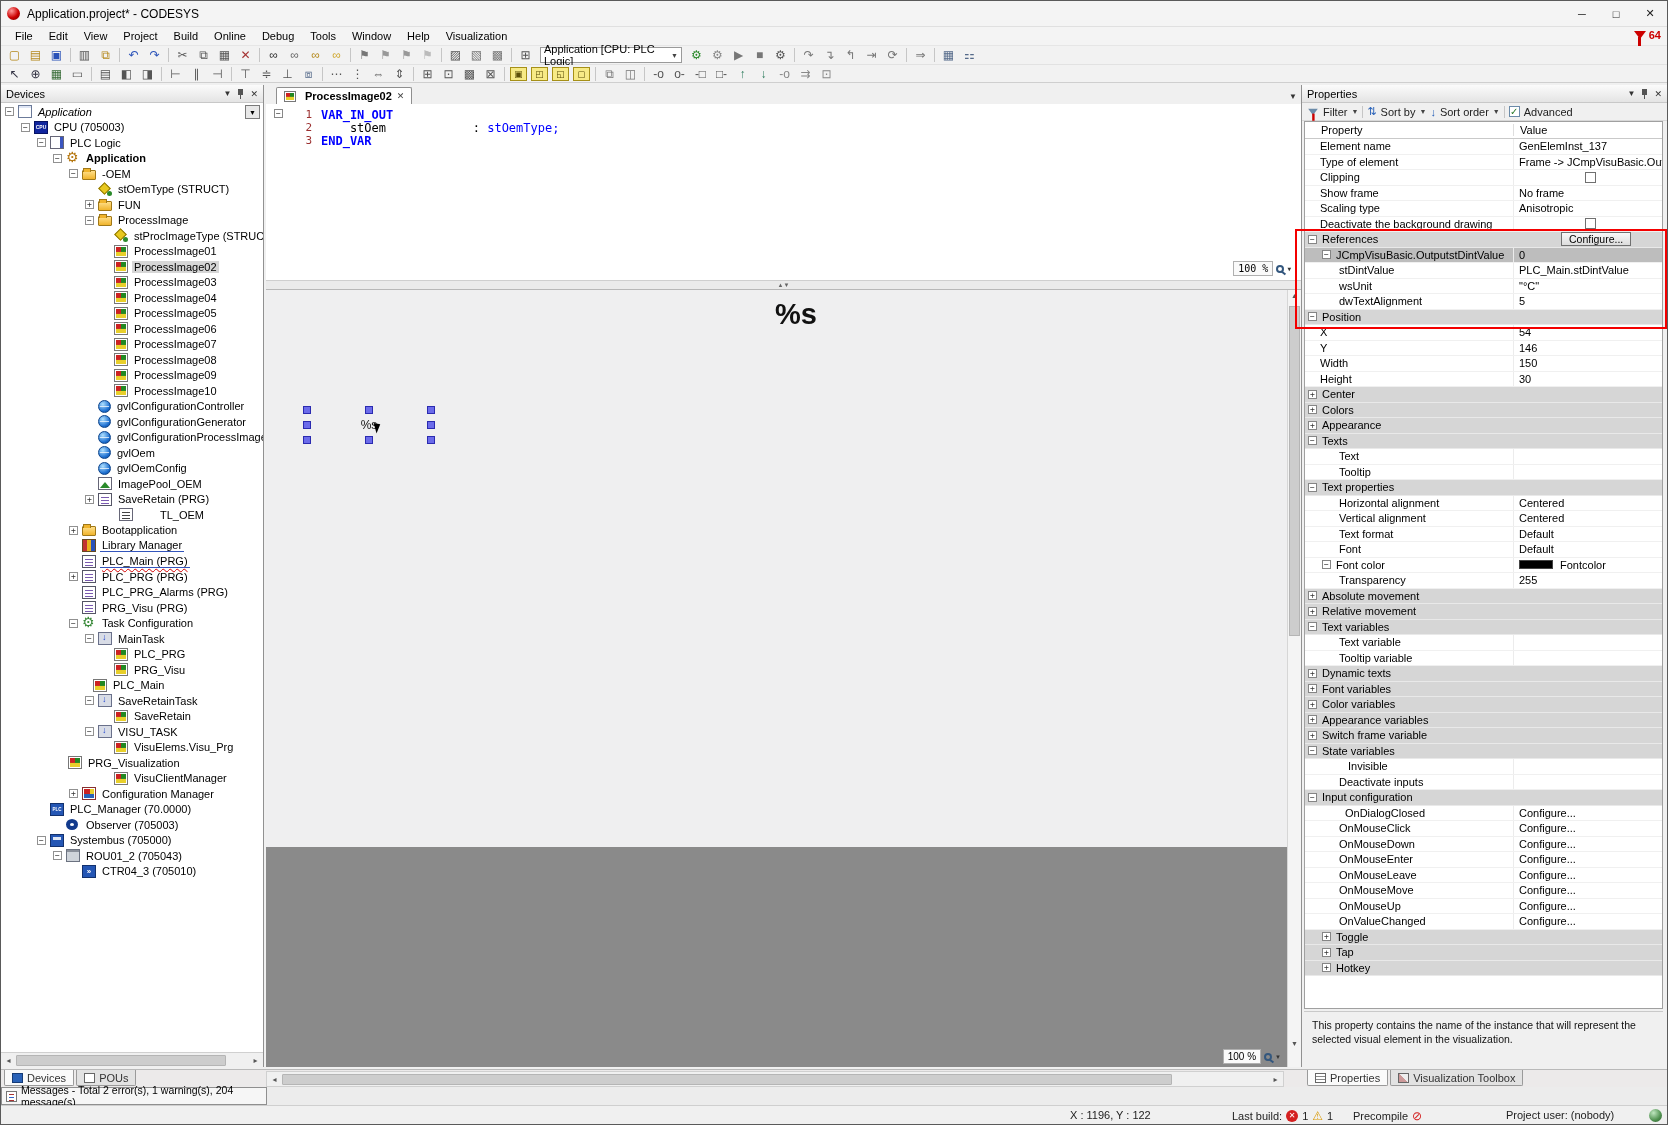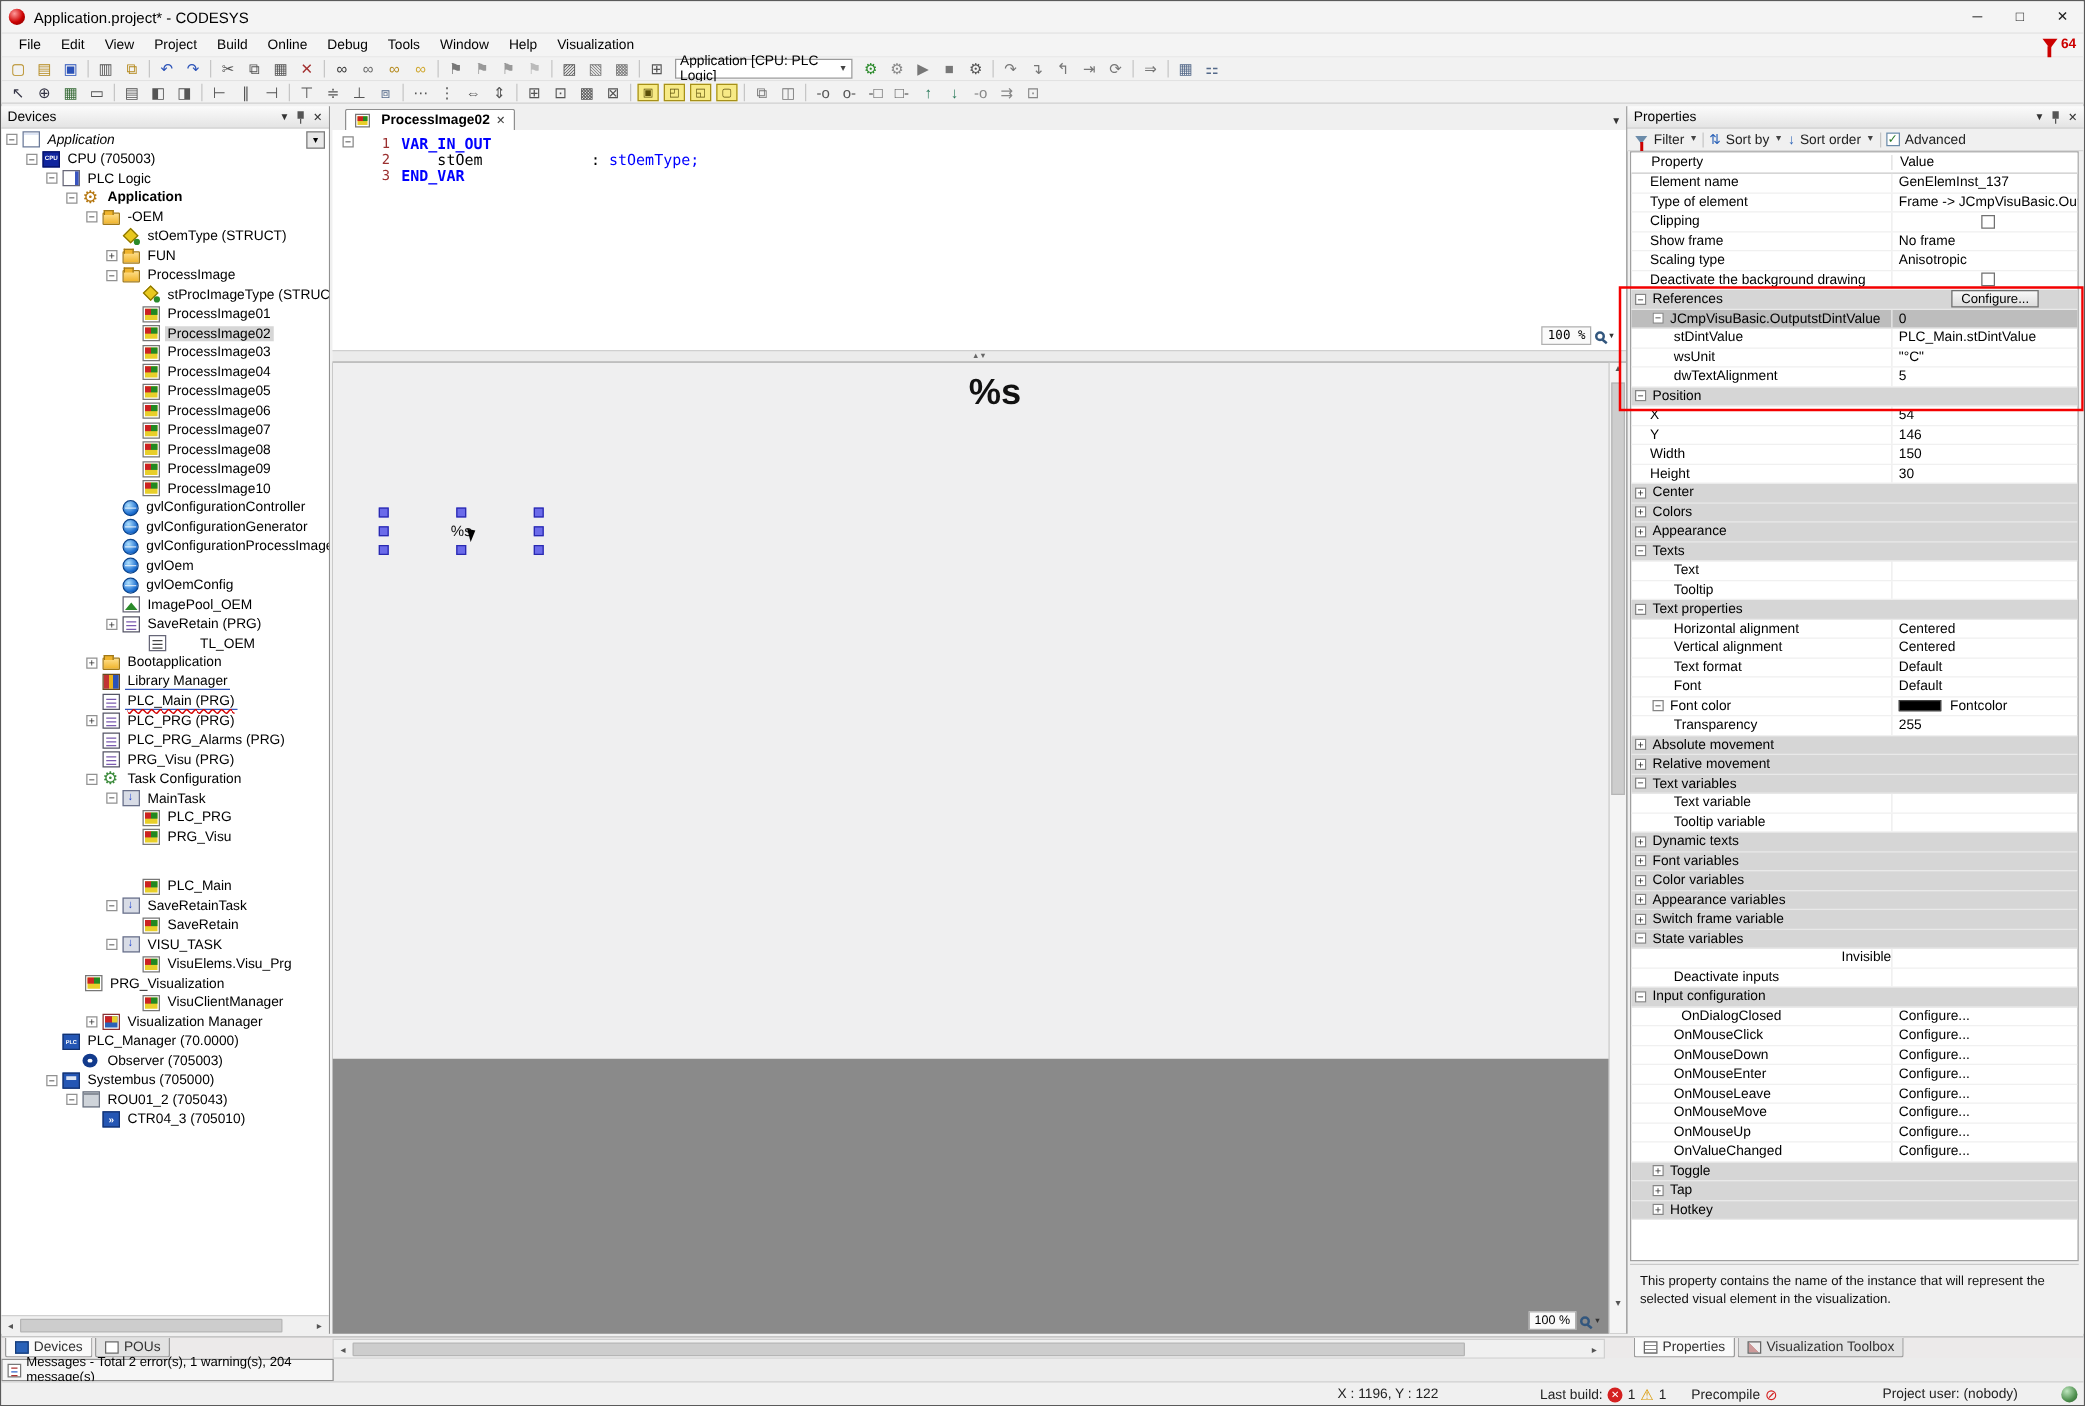--- a/index.html
+++ b/index.html
@@ -503,21 +503,21 @@
         <div class="trow" style="padding-left: 100px;">
           <span class="noexp"></span>
           <span class="ti ic-taskcall"></span>
           <span class="tlabel">PLC_PRG</span>
         </div>
         <div class="trow" style="padding-left: 100px;">
           <span class="noexp"></span>
           <span class="ti ic-taskcall"></span>
           <span class="tlabel">PRG_Visu</span>
         </div>
-        <div class="trow" style="padding-left: 100px; margin-top: 24px;">
+        <div class="trow" style="padding-left: 79px;">
           <span class="noexp"></span>
           <span class="ti ic-taskcall"></span>
           <span class="tlabel">PLC_Main</span>
         </div>
         <div class="trow" style="padding-left: 84px;">
           <span class="exp">−</span>
           <span class="ti ic-task"></span>
           <span class="tlabel">SaveRetainTask</span>
         </div>
         <div class="trow" style="padding-left: 100px;">
@@ -541,21 +541,21 @@
           <span class="tlabel">PRG_Visualization</span>
         </div>
         <div class="trow" style="padding-left: 100px;">
           <span class="noexp"></span>
           <span class="ti ic-taskcall"></span>
           <span class="tlabel">VisuClientManager</span>
         </div>
         <div class="trow" style="padding-left: 68px;">
           <span class="exp">+</span>
           <span class="ti ic-vismgr"></span>
-          <span class="tlabel">Visualization Manager</span>
+          <span class="tlabel">Configuration Manager</span>
         </div>
         <div class="trow" style="padding-left: 36px;">
           <span class="noexp"></span>
           <span class="ti ic-plcmgr">PLC</span>
           <span class="tlabel">PLC_Manager (70.0000)</span>
         </div>
         <div class="trow" style="padding-left: 52px;">
           <span class="noexp"></span>
           <span class="ti ic-observer"></span>
           <span class="tlabel">Observer (705003)</span>
@@ -968,21 +968,21 @@
             <div class="pval"></div>
           </div>
           <div class="prow group">
             <div class="pname" style="padding-left: 3px;">
               <span class="pexp">−</span>
               <span>State variables</span>
             </div>
             <div class="pval"></div>
           </div>
           <div class="prow">
-            <div class="pname" style="padding-left: 43px; justify-content: flex-end;">
+            <div class="pname" style="padding-left: 43px;">
               <span>Invisible</span>
             </div>
             <div class="pval"></div>
           </div>
           <div class="prow">
             <div class="pname" style="padding-left: 34px;">
               <span>Deactivate inputs</span>
             </div>
             <div class="pval"></div>
           </div>

